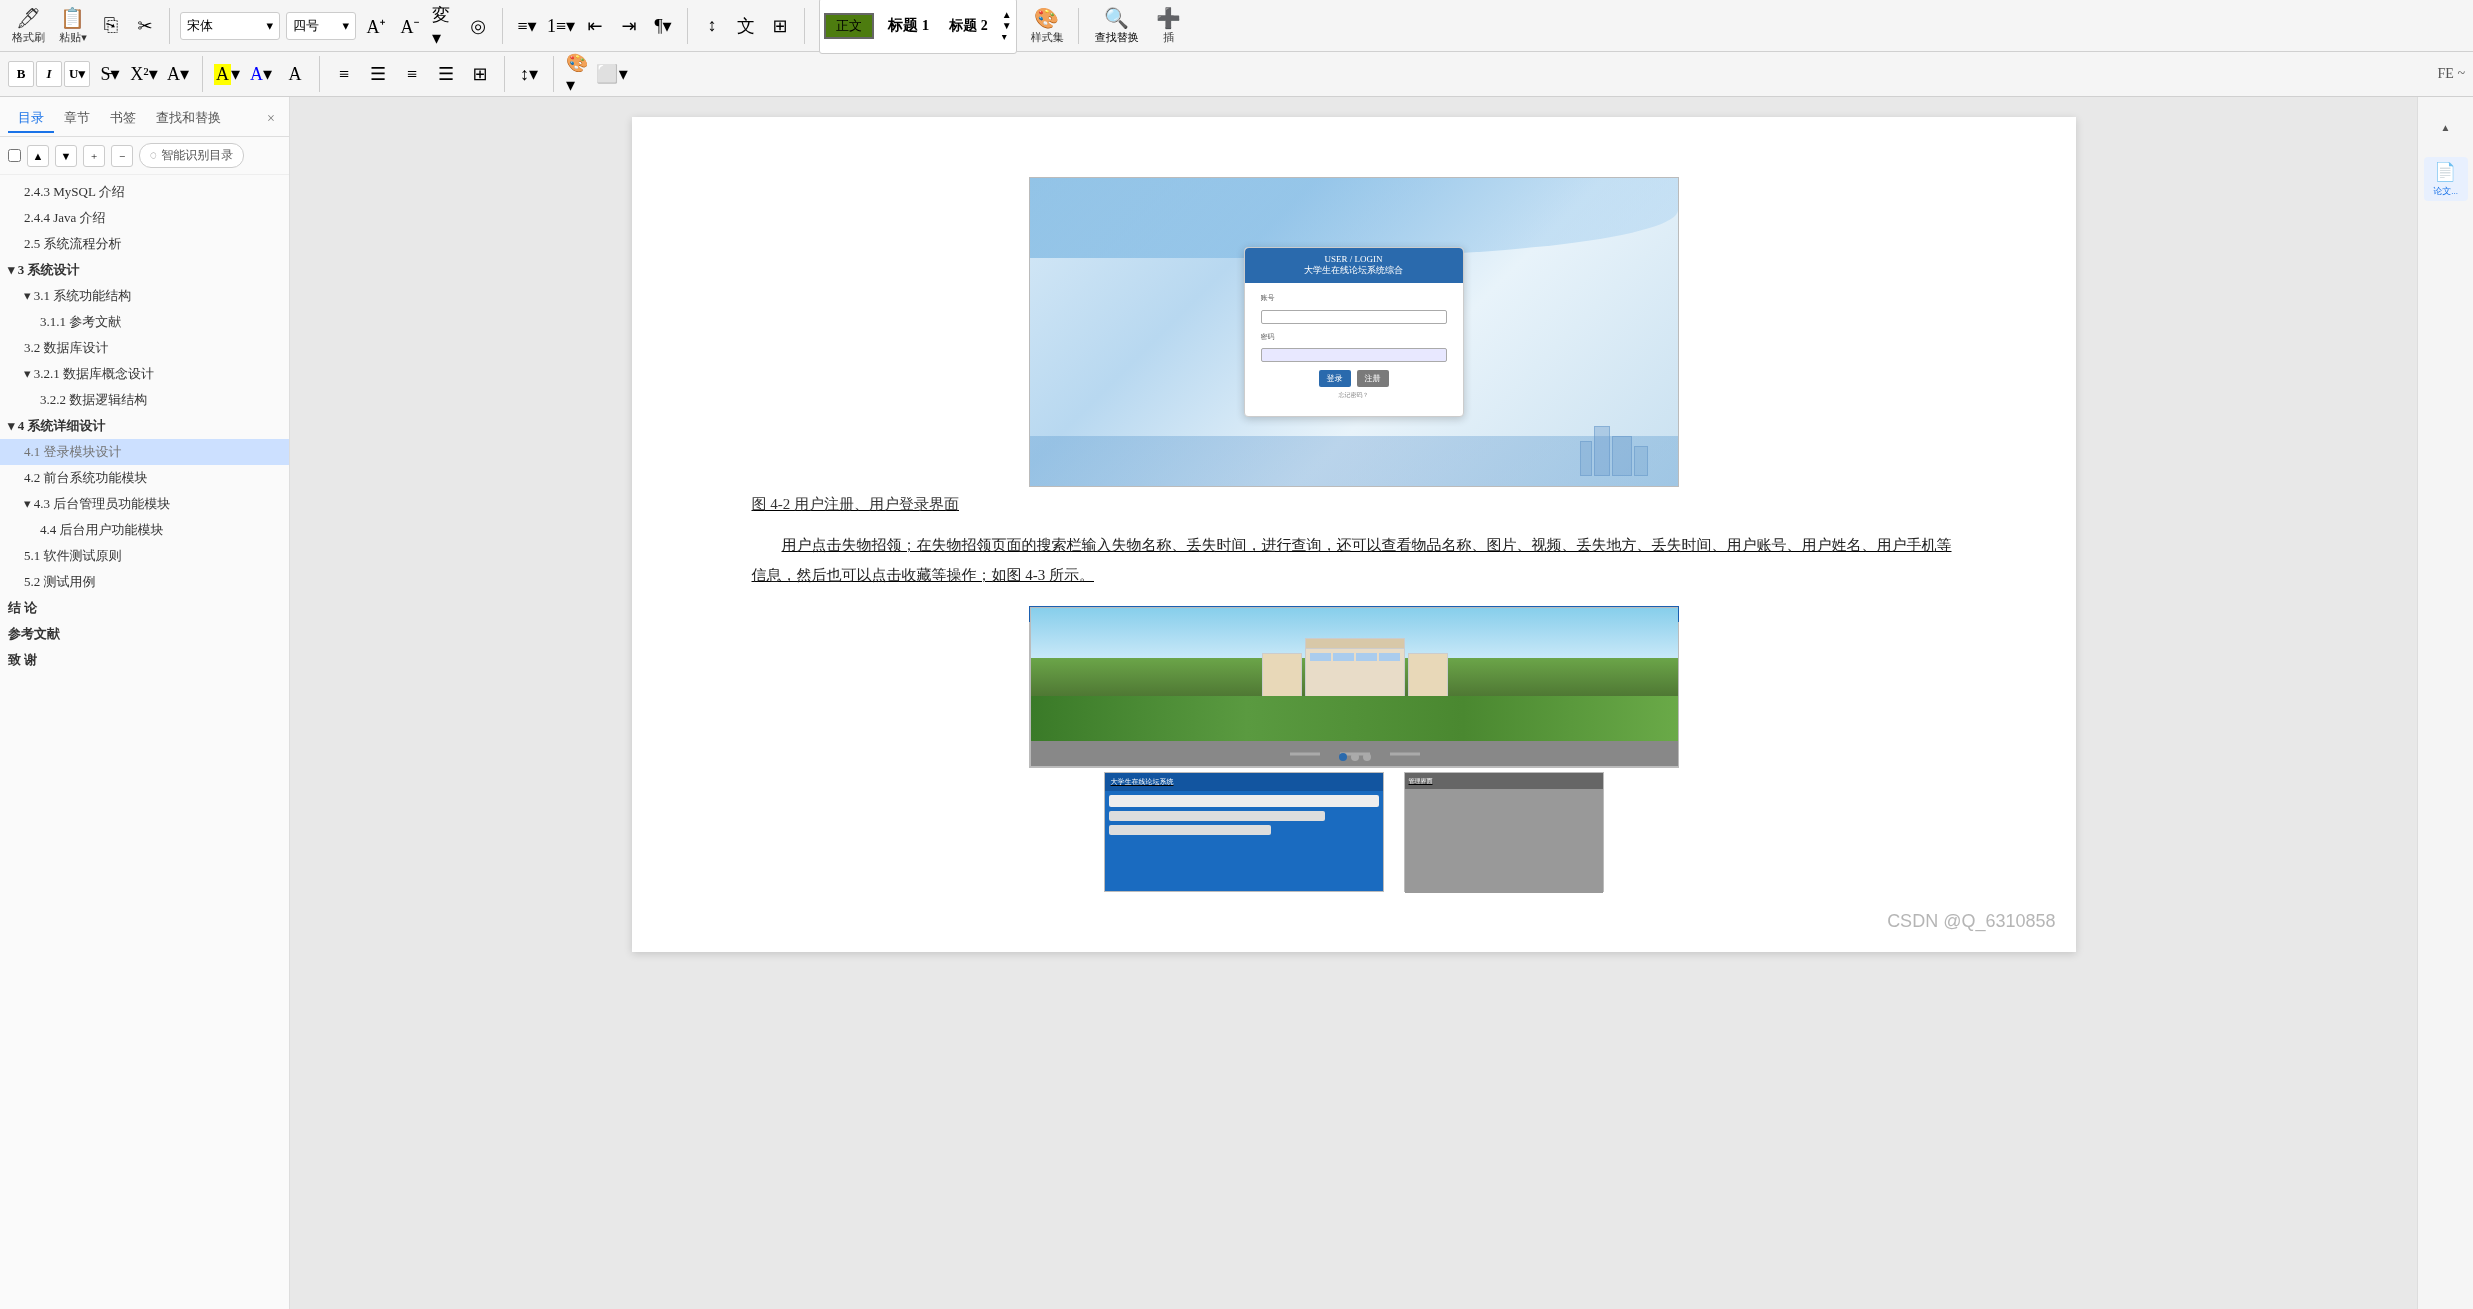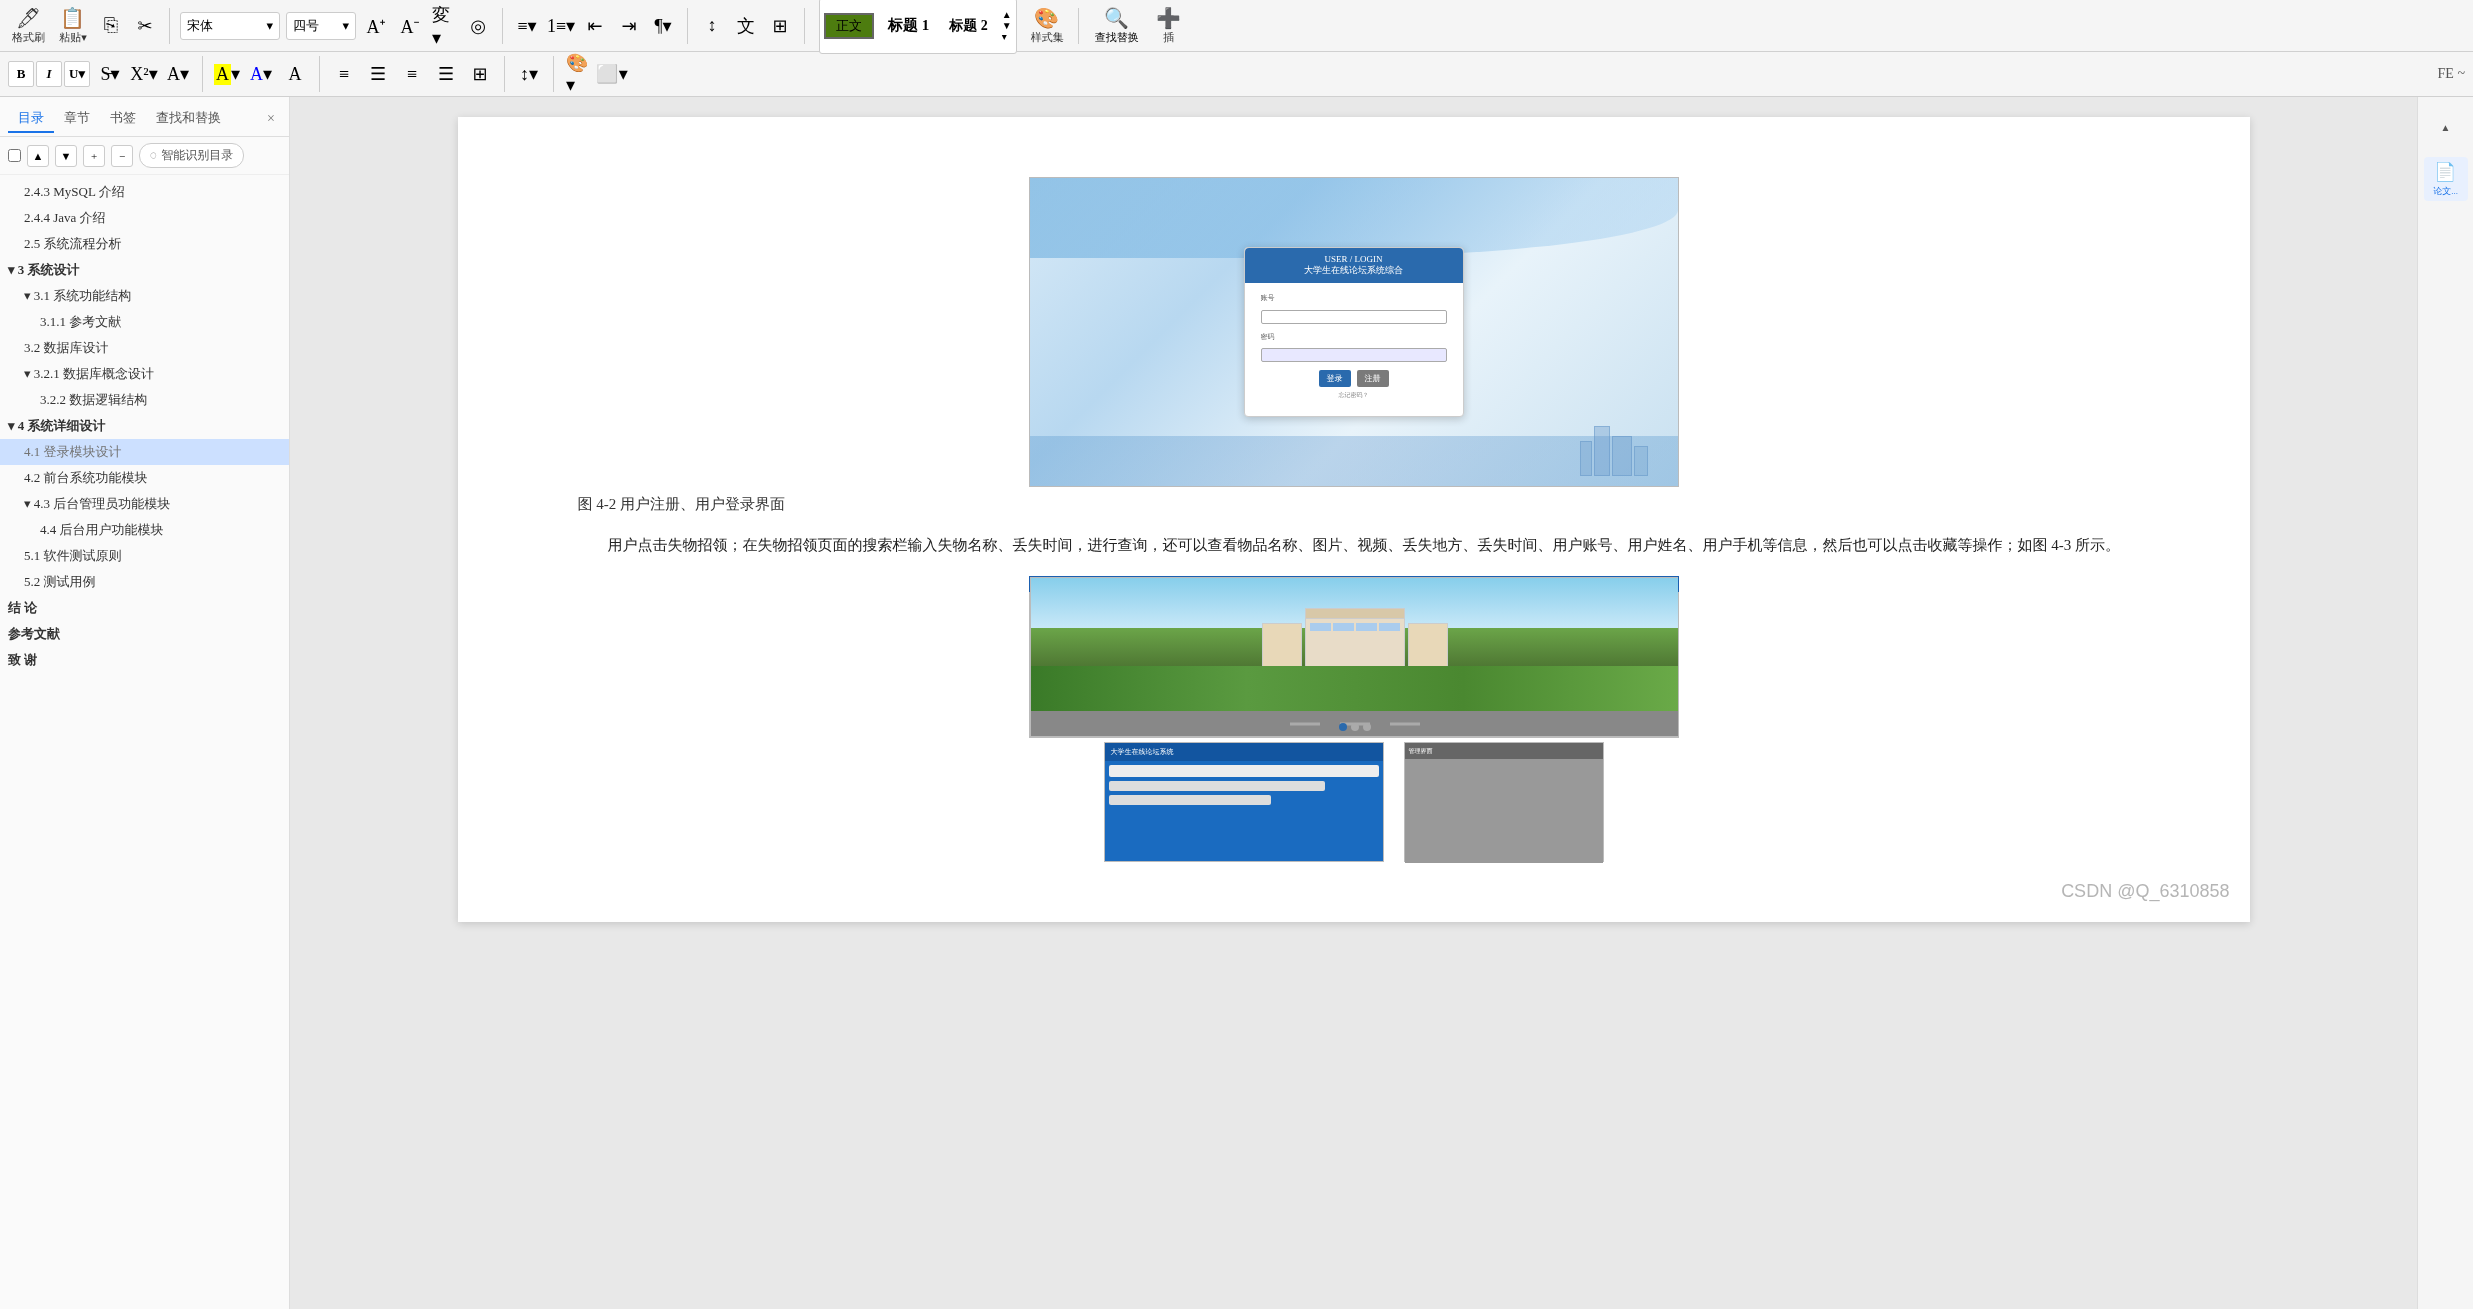--- a/index.html
+++ b/index.html
@@ -191,25 +191,26 @@
       flex: 1;
       background: #e8e8e8;
       overflow-y: auto;
       display: flex;
       flex-direction: column;
       align-items: center;
       padding: 20px;
     }
     .doc-page {
       background: white;
-      width: 1792px;
+      width: 1444px;
       min-height: 800px;
       padding: 60px 120px;
       box-shadow: 0 2px 8px rgba(0,0,0,0.15);
       position: relative;
+      text-decoration: underline;
     }
 
     .figure-caption {
       text-align: left;
       font-size: 15px;
       color: #333;
       margin: 8px 0 16px;
     }
     .body-text {
       font-size: 15px;

